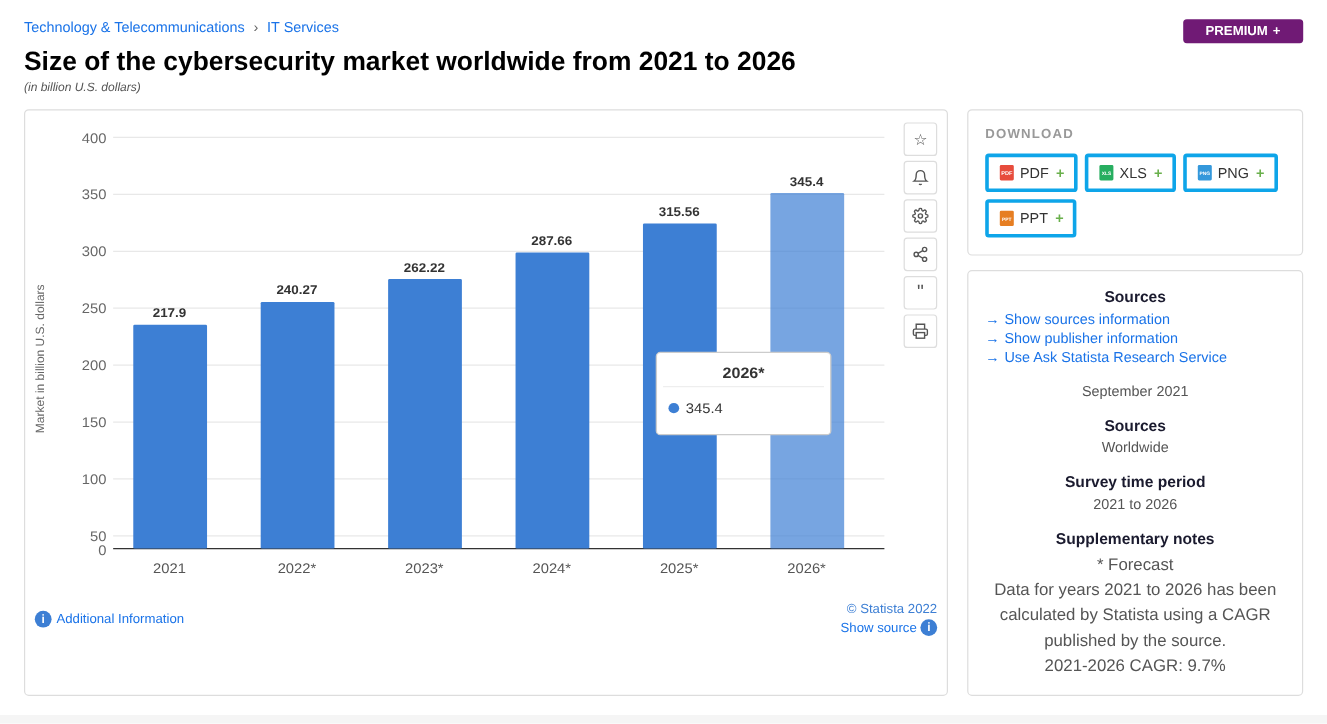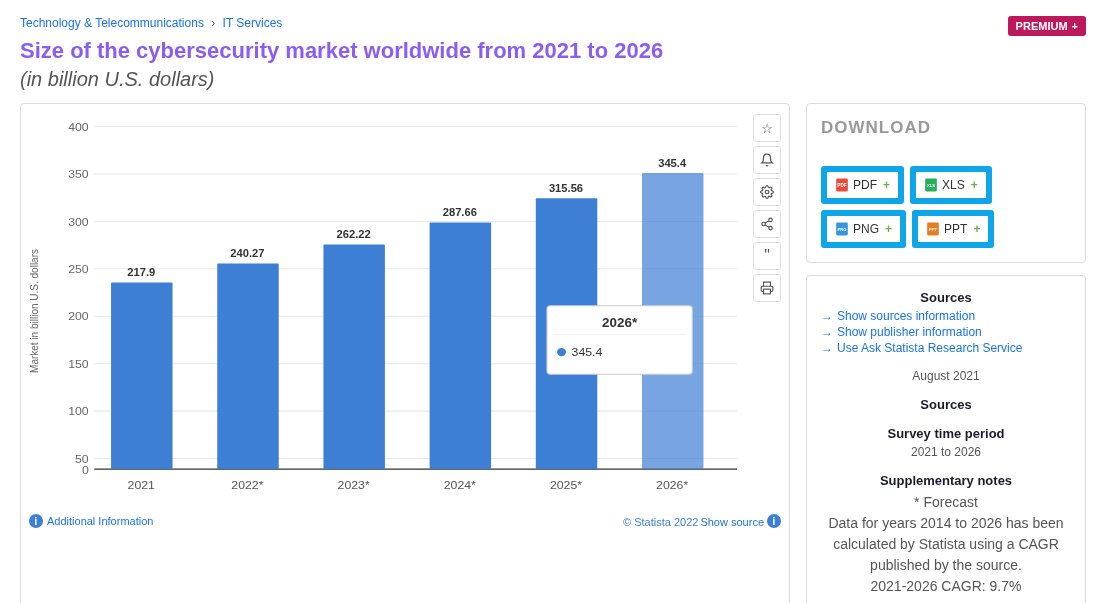--- a/index.html
+++ b/index.html
@@ -19,38 +19,38 @@
       font-size: 12px;
       color: #1a73e8;
       margin-bottom: 8px;
     }
     .breadcrumb a { color: #1a73e8; text-decoration: none; }
     .breadcrumb span { color: #666; margin: 0 4px; }
     .title-section { margin-bottom: 4px; }
     .main-title {
       font-size: 22px;
       font-weight: bold;
-      color: #8b5cf6;
+      color: #000000;
       margin-bottom: 4px;
     }
     .subtitle {
-      font-size: 20px;
+      font-size: 10px;
       color: #555;
       font-style: italic;
       margin-bottom: 12px;
     }
     .premium-badge {
       position: absolute;
       top: 16px;
       right: 20px;
-      background: #be185d;
+      background: #701a75;
       color: white;
       font-size: 11px;
       font-weight: bold;
-      padding: 4px 8px;
+      padding: 4px 19px;
       border-radius: 3px;
       display: flex;
       align-items: flex-start;
       gap: 4px;
     }
     .content-area {
       display: flex;
       gap: 16px;
     }
     .chart-container {
@@ -101,21 +101,21 @@
     }
     .chart-footer-left {
       display: flex;
       align-items: center;
       gap: 4px;
       color: #1a73e8;
       cursor: pointer;
     }
     .chart-footer-right {
       display: flex;
-      flex-direction: row;
+      flex-direction: column;
       align-items: flex-end;
       gap: 2px;
     }
     .statista-credit {
       color: #3d7fd4;
       font-size: 11px;
     }
     .show-source {
       color: #1a73e8;
       display: flex;
@@ -131,37 +131,37 @@
       gap: 0;
     }
     .download-section {
       background: #fff;
       border: 1px solid #ddd;
       border-radius: 4px;
       padding: 14px;
       margin-bottom: 12px;
     }
     .download-title {
-      font-size: 17px;
+      font-size: 11px;
       color: #999;
       letter-spacing: 1px;
       text-transform: uppercase;
-      margin-bottom: 28px;
+      margin-bottom: 10px;
       font-weight: bold;
     }
     .download-buttons {
       display: flex;
       gap: 6px;
       flex-wrap: wrap;
     }
     .dl-btn {
       display: flex;
       align-items: center;
       gap: 4px;
-      border: 6px solid #0ea5e9;
+      border: 3px solid #0ea5e9;
       border-radius: 3px;
       padding: 5px 8px;
       font-size: 12px;
       cursor: pointer;
       background: #fff;
       color: #333;
     }
     .dl-btn .plus {
       color: #6ab04c;
       font-weight: bold;
@@ -386,35 +386,36 @@
             <span class="arrow-icon">→</span>
             <span>Show publisher information</span>
           </a>
           <a class="info-link">
             <span class="arrow-icon">→</span>
             <span>Use Ask Statista Research Service</span>
           </a>
         </div>
 
         <div class="info-block">
-          <div class="info-value">August 2021</div>
+          <div class="info-value">September 2021</div>
         </div>
 
         <div class="info-block">
           <div class="info-label">Sources</div>
+          <div class="info-value">Worldwide</div>
         </div>
 
         <div class="info-block">
           <div class="info-label">Survey time period</div>
           <div class="info-value">2021 to 2026</div>
         </div>
 
         <div class="info-block">
           <div class="info-label">Supplementary notes</div>
           <div class="notes-text">* Forecast</div>
-          <div class="notes-text">Data for years 2014 to 2026 has been calculated by Statista using a CAGR published by the source.</div>
+          <div class="notes-text">Data for years 2021 to 2026 has been calculated by Statista using a CAGR published by the source.</div>
           <div class="notes-text">2021-2026 CAGR: 9.7%</div>
         </div>
 
       </div>
     </div>
   </div>
 </div>
 
 </body></html>

